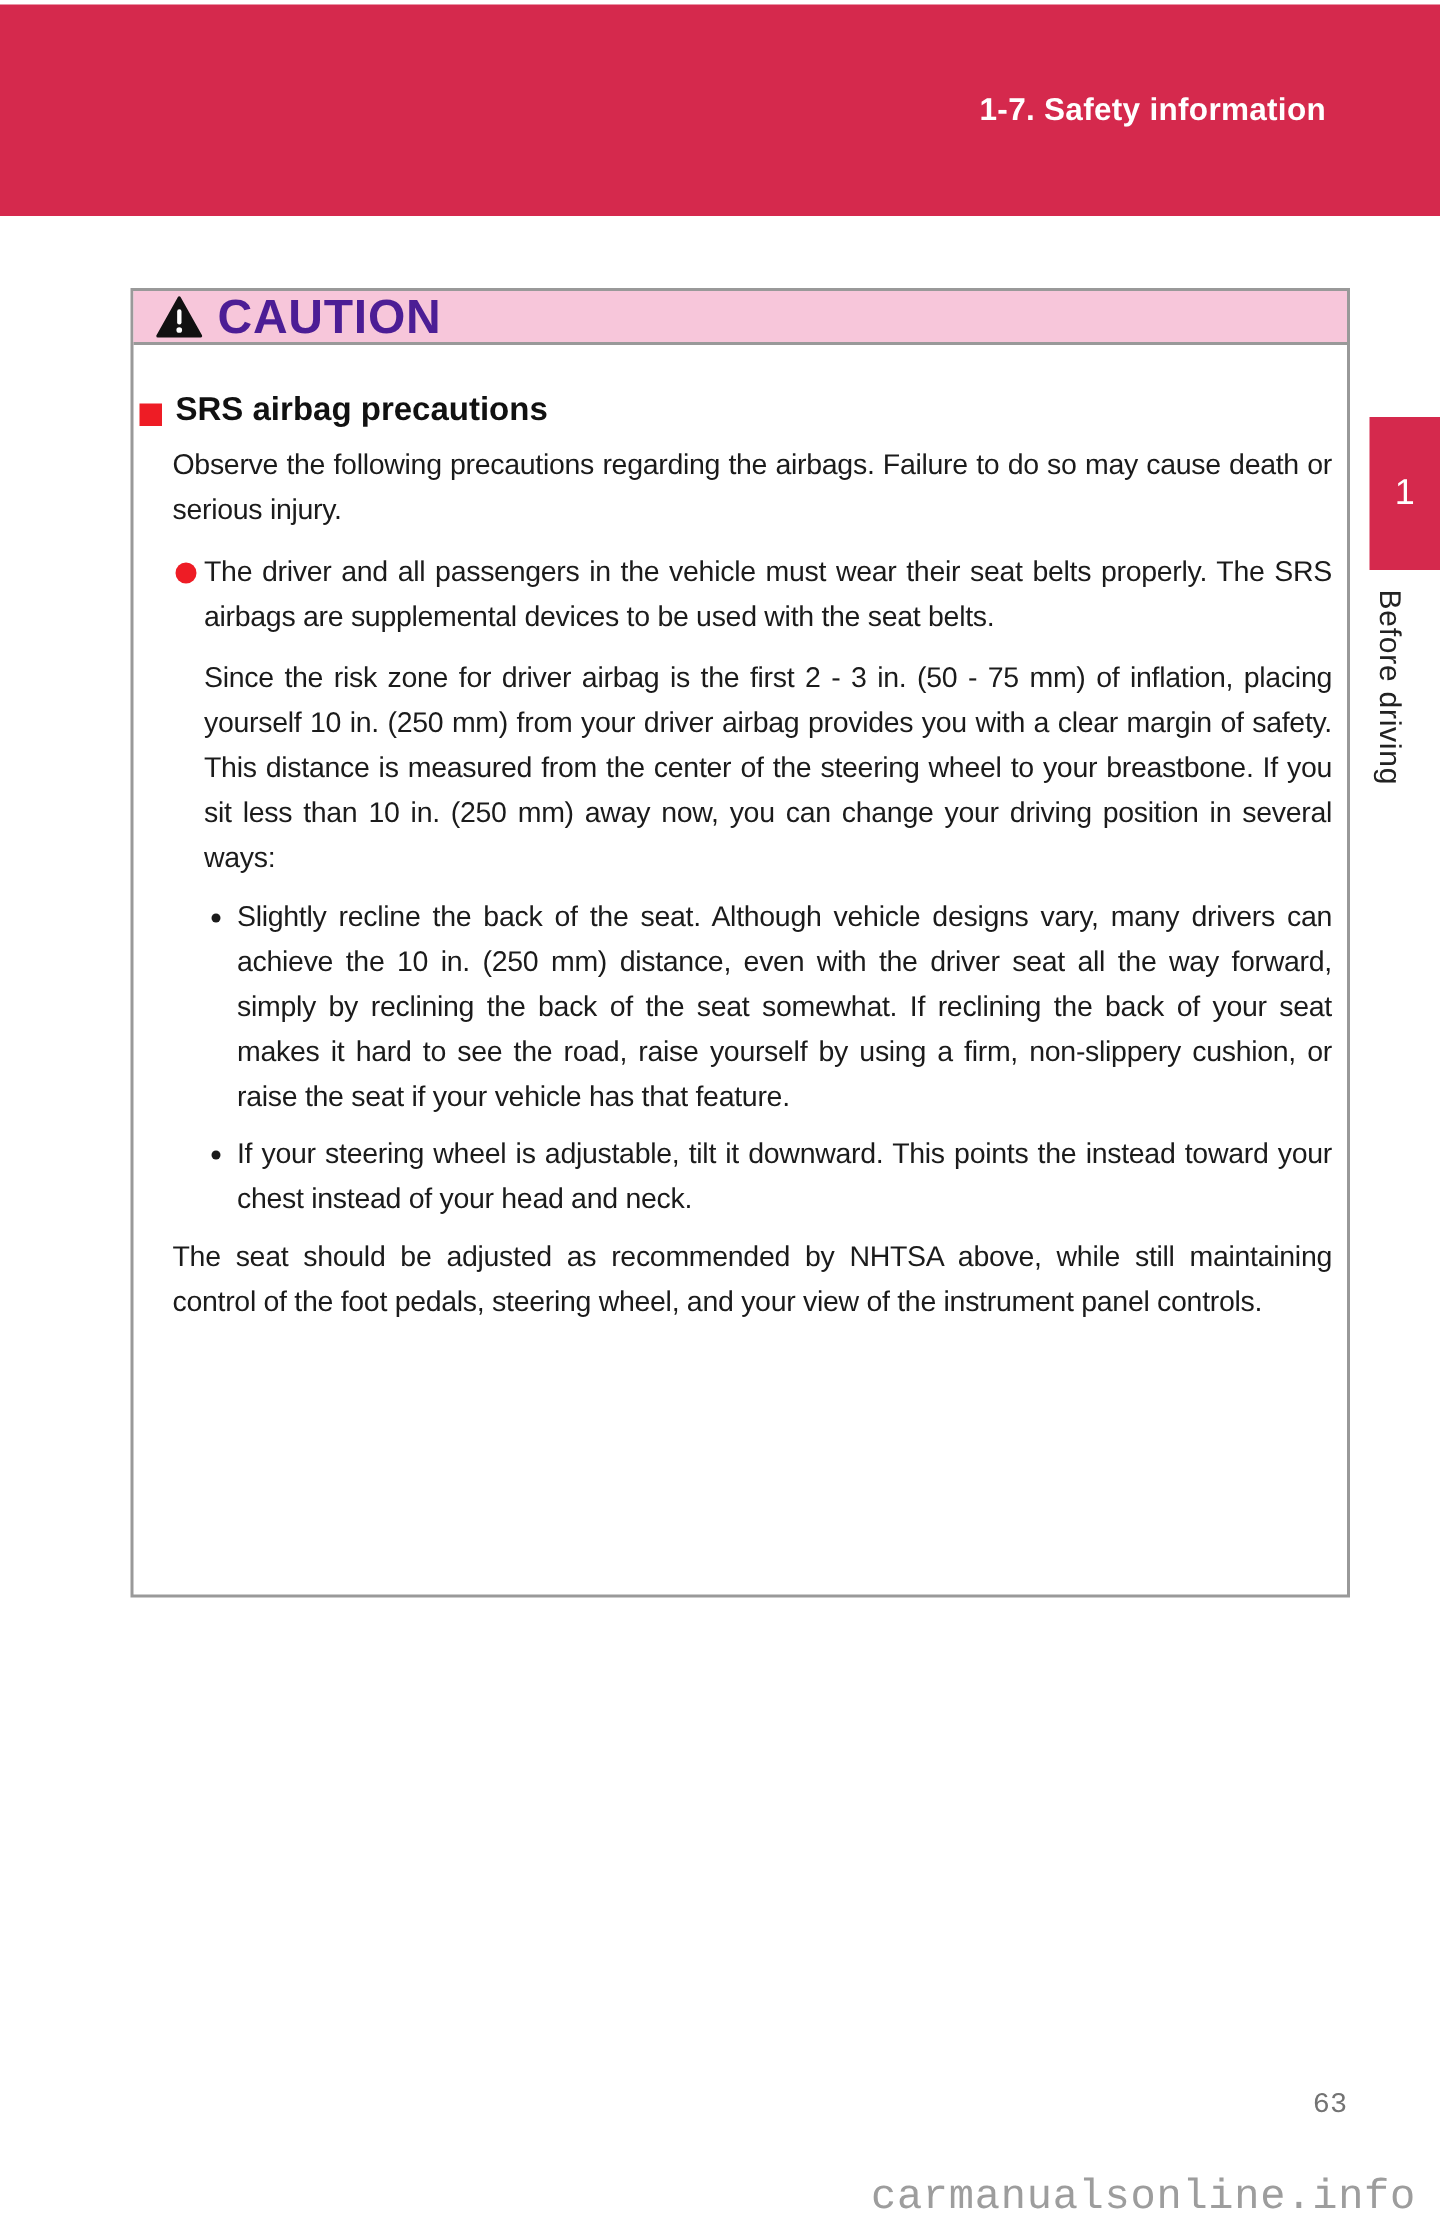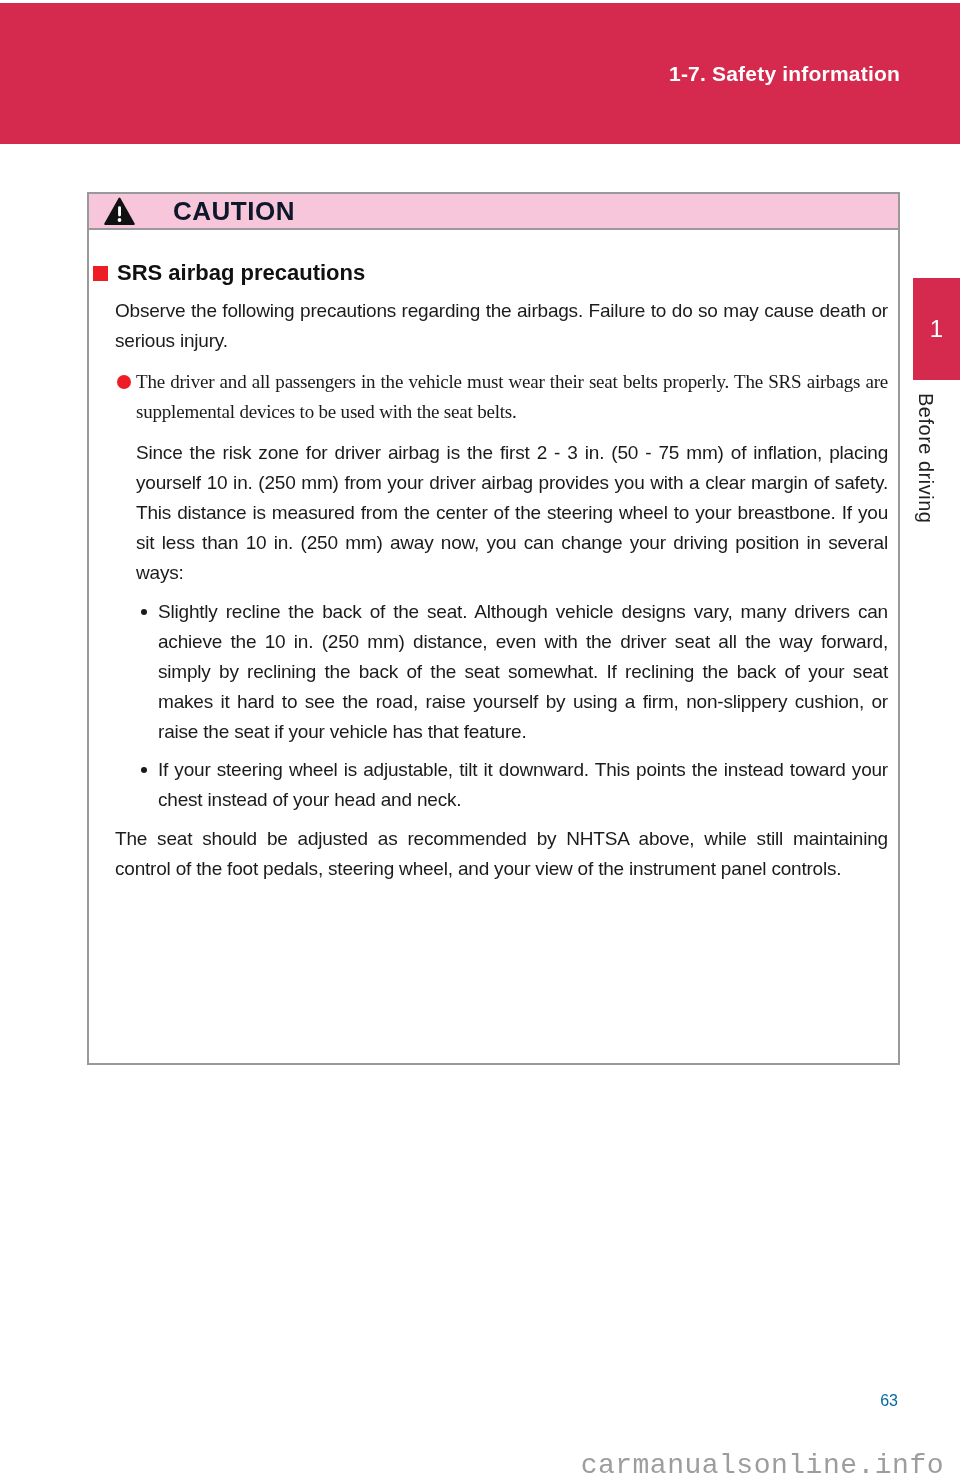--- a/index.html
+++ b/index.html
@@ -6,63 +6,63 @@
   html,body { background:#ffffff; }
   body {
     width:960px; height:1484px; position:relative; overflow:hidden;
     font-family:"Liberation Sans", sans-serif; color:#1b1b1b;
   }
 
   
   .header-band {
     position:absolute; top:3px; left:0; width:960px; height:141px;
     background:#d5294d; display:flex; align-items:center; justify-content:flex-end;
-    padding-right:60px;
+    padding-right:76px;
   }
   .header-band .title {
     color:#ffffff; font-weight:bold; font-size:21px; letter-spacing:0.2px;
   }
 
   
   .caution-box {
     position:absolute; left:87px; top:192px; width:813px; min-height:873px;
     border:2px solid #999999; background:#ffffff;
   }
   .caution-header {
     height:36px; background:#f7c6da; border-bottom:2px solid #999999;
     display:flex; align-items:center; padding-left:15px;
   }
   .caution-header .tri { display:flex; align-items:center; margin-right:10px; }
   .caution-title {
-    font-size:26px; font-weight:bold; color:#0f172a; letter-spacing:0.5px;margin-left:28px;
+    font-size:32px; font-weight:bold; color:#4c1d95; letter-spacing:0.5px;
   }
   .caution-body { padding:14px 10px 18px 4px; }
 
   .heading-row {
-    display:flex; align-items:flex-start; margin:16px 0 10px 0;
+    display:flex; align-items:center; margin:16px 0 10px 0;
     font-size:22px; font-weight:bold; color:#111111;
   }
   .sq {
     width:15px; height:15px; background:#ee1c25; flex:none;
     margin:6px 9px 0 0; display:inline-block;
   }
 
   .para {
     font-size:19px; line-height:30px; text-align:justify;
     letter-spacing:-0.2px; color:#1b1b1b;
   }
   .lv0 { margin:9px 0 9px 22px; }
   .lv1 { margin:9px 0 9px 43px; }
 
   .bullet { display:flex; align-items:flex-start; margin:11px 0 11px 24px; }
   .dot {
     width:14px; height:14px; border-radius:50%; background:#ee1c25;
     flex:none; margin:8px 5px 0 0; display:inline-block;
   }
-  .bullet .para { flex:1;font-family:Liberation Serif, serif; }
+  .bullet .para { flex:1; }
 
   .sub { display:flex; align-items:flex-start; margin:8px 0 8px 48px; }
   .sdot {
     width:6px; height:6px; border-radius:50%; background:#1b1b1b;
     flex:none; margin:12px 11px 0 0; display:inline-block;
   }
   .sub .para { flex:1; }
 
   
   .side-tab {
@@ -71,21 +71,21 @@
     justify-content:center; font-size:24px;
   }
   .side-label {
     position:absolute; left:914px; top:393px; height:145px;
     writing-mode:vertical-rl; text-orientation:mixed;
     font-size:20px; color:#222222; letter-spacing:0.5px;
   }
 
   
   .page-number {
-    position:absolute; top:1392px; right:62px; font-size:16px; color:#0369a1;
+    position:absolute; top:1392px; right:62px; font-size:19px; color:#737373;font-family:Liberation Mono, monospace;
   }
   .watermark {
     position:absolute; top:1450px; right:16px; font-size:28px;
     color:#9d9d9d; letter-spacing:0.5px;font-family:Liberation Mono, monospace;
   }
 </style>
 </head>
 <body>
 
 <div class="page">

